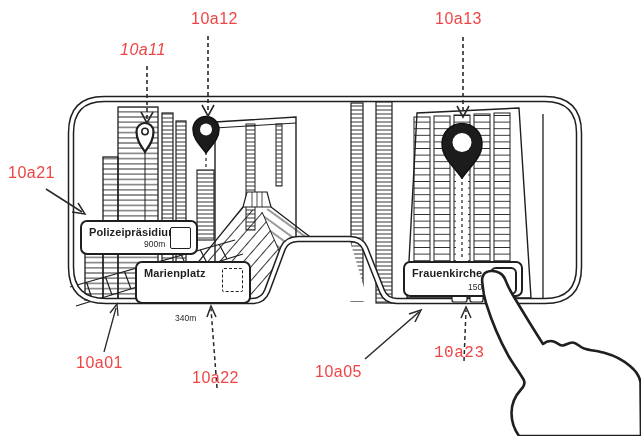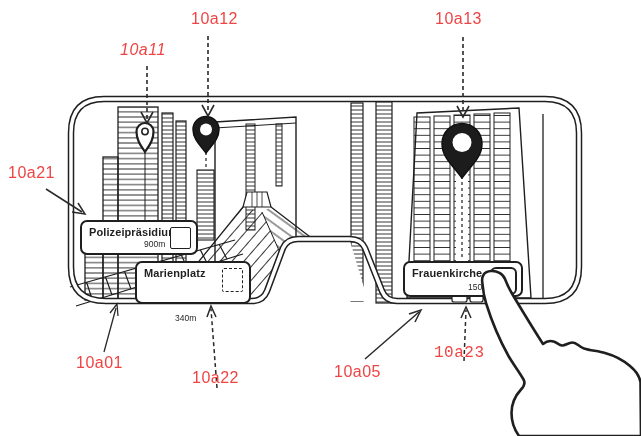--- a/index.html
+++ b/index.html
@@ -13,21 +13,21 @@
   .ref-label{
     position:absolute;z-index:1;font-size:16px;letter-spacing:.5px;color:#ef4444;
     white-space:nowrap;
   }
   .l-a11{left:120px;top:41px;font-style:italic;}
   .l-a12{left:191px;top:10px;}
   .l-a13{left:435px;top:10px;}
   .l-a21{left:8px;top:164px;}
   .l-a01{left:76px;top:354px;}
   .l-a22{left:192px;top:369px;}
-  .l-a05{left:334px;top:363px;}
+  .l-a05{left:315px;top:363px;}
   .l-a23{left:434px;top:344px;font-family:Liberation Mono, monospace;}
   .poi{
     position:absolute;z-index:2;background:#fff;border:2px solid #1f1f1f;border-radius:7px;
     box-sizing:border-box;
   }
   .poi-1{left:80px;top:220px;width:118px;height:35px;}
   .poi-2{left:135px;top:261px;width:116px;height:43px;}
   .poi-3{left:403px;top:261px;width:120px;height:36px;}
   .poi-name{
     position:absolute;left:7px;top:4px;font-size:11px;font-weight:700;letter-spacing:.1px;

